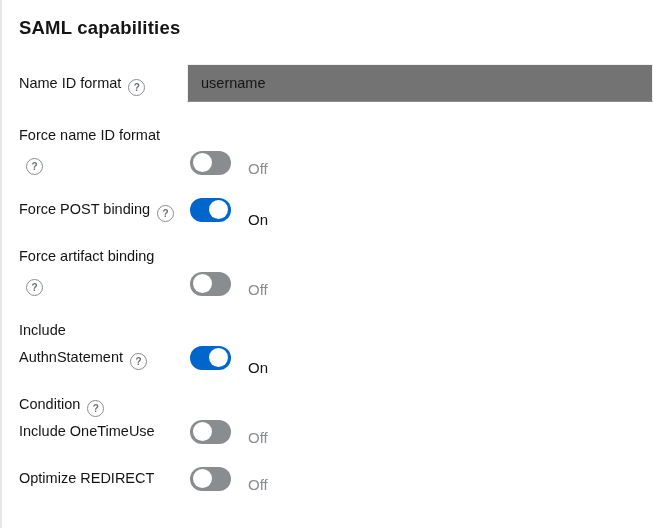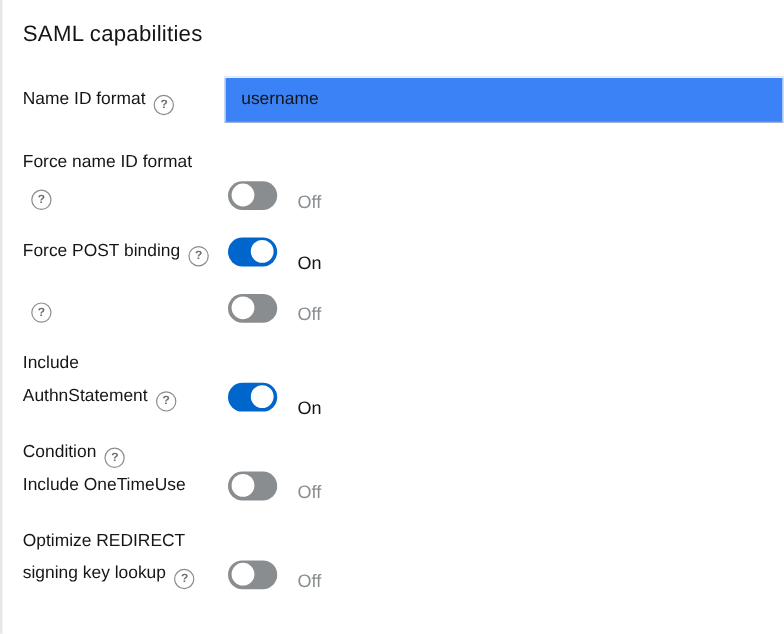--- a/index.html
+++ b/index.html
@@ -8,21 +8,21 @@
     height: 528px;
     background: #ffffff;
     border-left: 2px solid #e7e7e7;
     box-sizing: border-box;
     overflow: hidden;
     font-family: "Liberation Sans", sans-serif;
     color: #151515;
   }
   .section-title {
     font-size: 18.5px;
-    font-weight: 400;
+    font-weight: 700;
     color: #151515;
     line-height: 28px;
     margin: 14px 0 22px 17px;
     letter-spacing: 0.2px;
   }
   .form-row {
     display: flex;
     align-items: flex-end;
     margin: 0 0 20px 17px;
   }
@@ -57,21 +57,21 @@
     min-width: 0;
   }
   .toggle-wrap { height: 27px; display: flex; align-items: center; }
   .text-input {
     width: 100%;
     height: 38px;
     box-sizing: border-box;
     border: 1px solid #f0f0f0;
     border-bottom: 1px solid #8a8d90;
     border-radius: 0;
-    background: #3b82f6;
+    background: #737373;
     font-family: inherit;
     font-size: 14.5px;
     color: #151515;
     padding: 0 6px 0 13px;
     outline: none;
   }
   .switch {
     width: 41px;
     height: 24px;
     border-radius: 12px;
@@ -132,20 +132,21 @@
           <div class="toggle-wrap">
             <div class="switch on">
               <div class="knob"></div>
             </div>
             <span class="switch-label on">On</span>
           </div>
         </div>
       </div>
       <div class="form-row">
         <div class="label-col">
+          <div class="label-line"><span>Force artifact binding</span></div>
           <div class="label-line"><span></span><span class="help-icon">?</span></div>
         </div>
         <div class="control-col">
           <div class="toggle-wrap">
             <div class="switch off">
               <div class="knob"></div>
             </div>
             <span class="switch-label off">Off</span>
           </div>
         </div>
@@ -174,21 +175,20 @@
             <div class="switch off">
               <div class="knob"></div>
             </div>
             <span class="switch-label off">Off</span>
           </div>
         </div>
       </div>
       <div class="form-row">
         <div class="label-col">
           <div class="label-line"><span>Optimize REDIRECT</span></div>
-          <div class="label-line"><span>signing key lookup</span><span class="help-icon">?</span></div>
         </div>
         <div class="control-col">
           <div class="toggle-wrap">
             <div class="switch off">
               <div class="knob"></div>
             </div>
             <span class="switch-label off">Off</span>
           </div>
         </div>
       </div>

